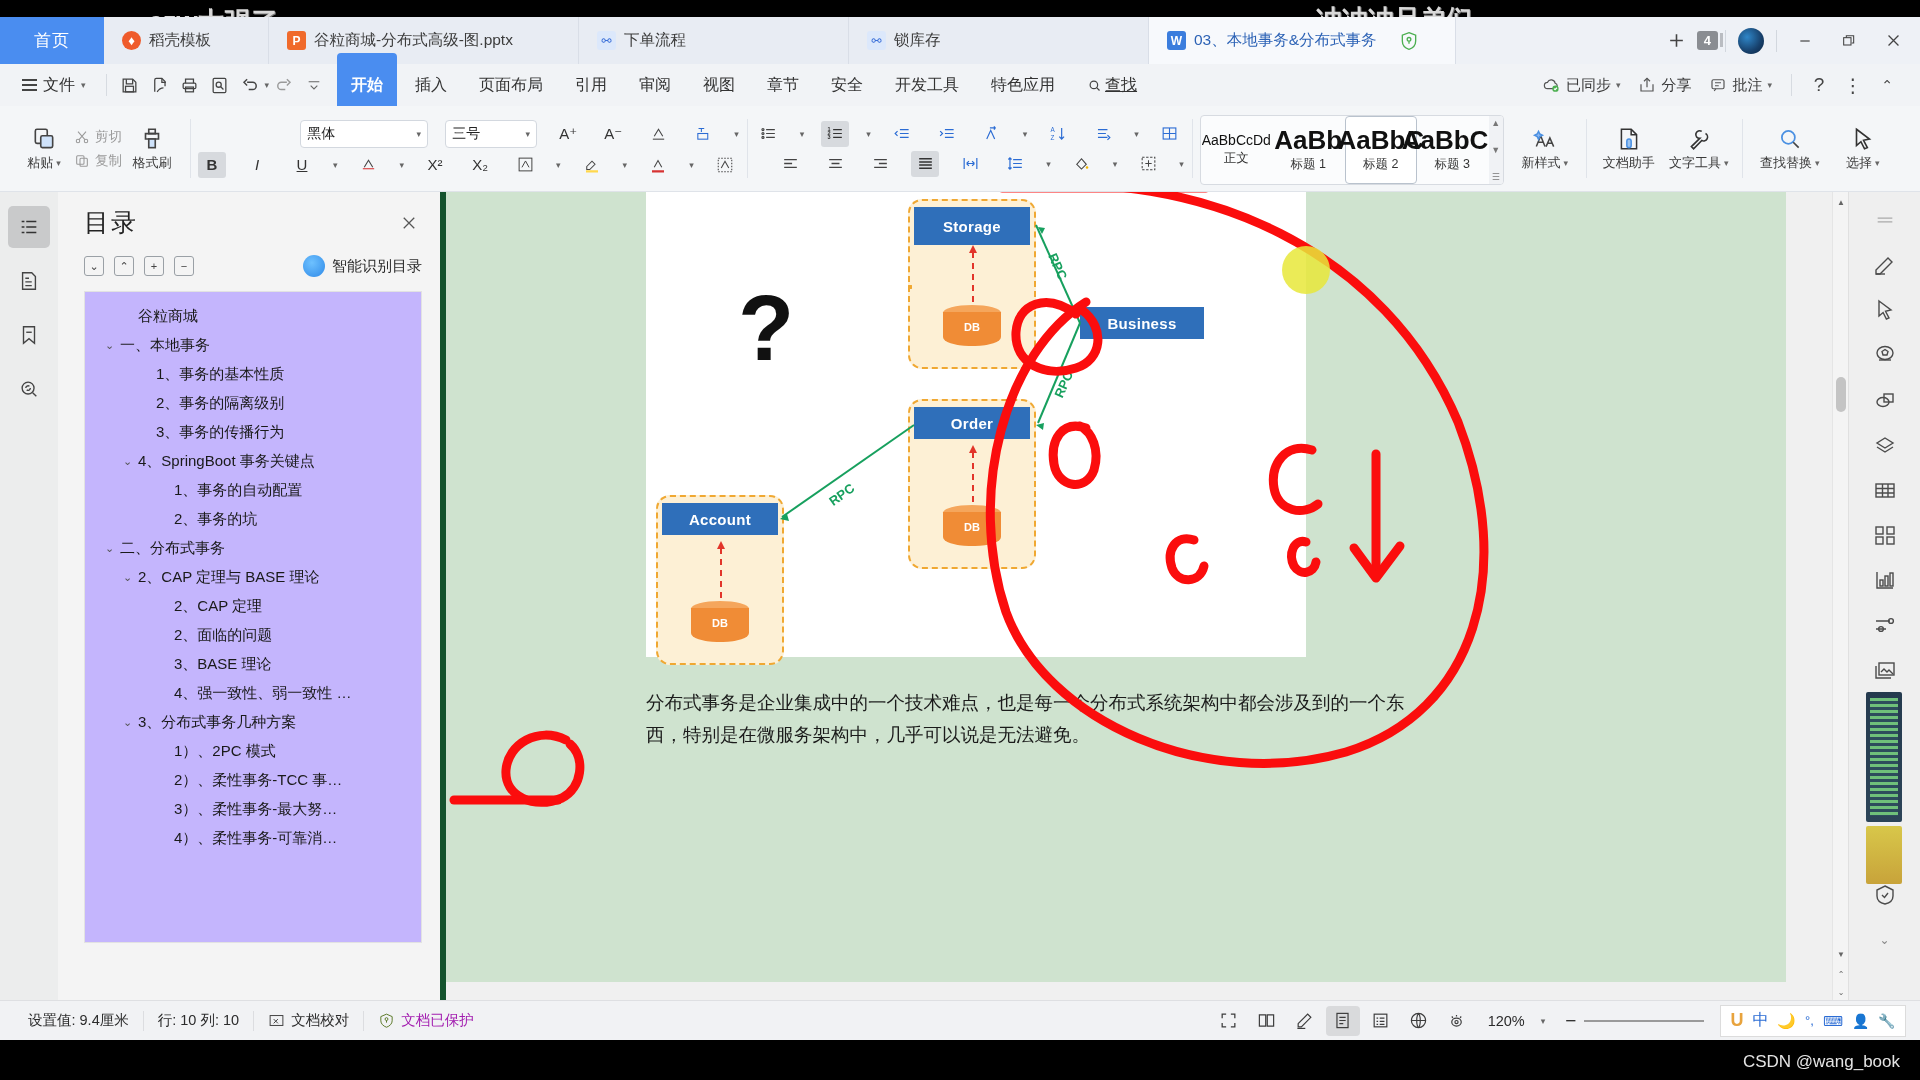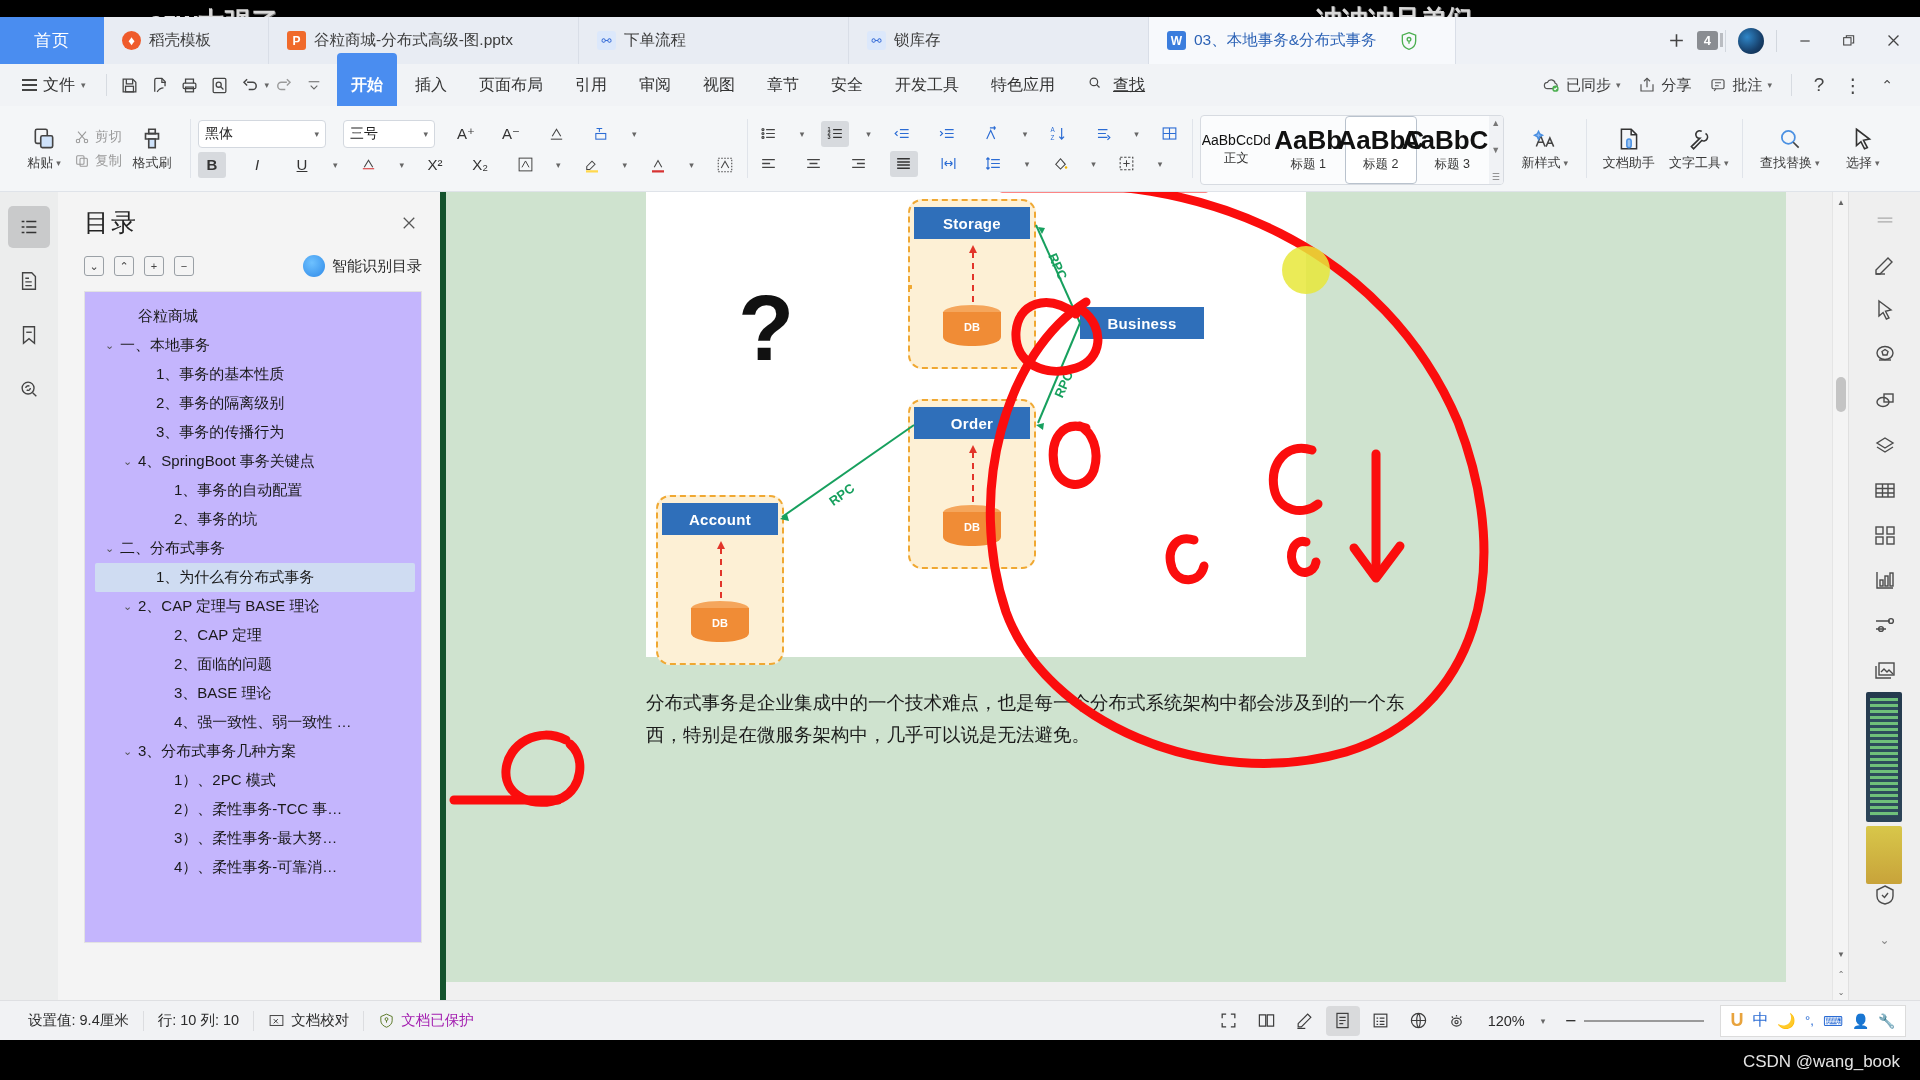--- a/index.html
+++ b/index.html
@@ -91,21 +91,21 @@
     height:28px; border:1px solid #d3d8df; background:#fff; border-radius:4px;
     display:flex; align-items:center; padding:0 6px; font-size:14px; color:#222;
     min-width:128px; justify-content:space-between;
   }
   .fontbox.sz { min-width:92px; }
   .fbtn { width:28px; height:26px; display:flex; align-items:center; justify-content:center;
           font-size:15px; color:#333; border-radius:3px;}
   .fbtn.on { background:#d7dade; font-weight:bold;}
   .fbtn.blue { color:#2b6cd4; }
   .ftool { display:flex; flex-direction:column; gap:4px; }
-  .frow { display:flex; align-items:center; gap:17px; }
+  .frow { display:flex; align-items:center; gap:17px;justify-content:flex-end; }
   .styles {
     display:flex; align-items:stretch; border:1px solid #d7dbe1; border-radius:4px;
     background:#fbfcfd; height:70px; overflow:hidden; margin-top:3px;
   }
   .style-item { width:72px; display:flex; flex-direction:column; align-items:center;
                 justify-content:center; gap:3px; border-right:1px solid transparent;}
   .style-item.sel { border:1px solid #b9c2cd; border-radius:4px; background:#fff;}
   .style-item .prev { font-size:26px; font-weight:bold; color:#111; line-height:1; overflow:hidden; white-space:nowrap;}
   .style-item .prev.small { font-size:14px; font-weight:normal;}
   .style-item .nm { font-size:12.5px; color:#333; white-space:nowrap;}
@@ -333,21 +333,21 @@
       <div class="rtab active">开始</div>
       <div class="rtab">插入</div>
       <div class="rtab">页面布局</div>
       <div class="rtab">引用</div>
       <div class="rtab">审阅</div>
       <div class="rtab">视图</div>
       <div class="rtab">章节</div>
       <div class="rtab">安全</div>
       <div class="rtab">开发工具</div>
       <div class="rtab">特色应用</div>
-      <div class="rtab" style="display:flex;align-items:flex-start;gap:11px;text-decoration:underline;">
+      <div class="rtab" style="display:flex;align-items:center;gap:3px;text-decoration:underline;">
         <svg width="15" height="15" viewBox="0 0 24 24" fill="none" stroke="#444" stroke-width="1.9">
             <circle cx="11" cy="11" r="6"></circle>
             <path d="M15.5 15.5L20 20"></path>
           </svg>
         <span>查找</span>
       </div>
     </div>
 
     <div class="menu-right">
       <div class="mr-item">
@@ -767,24 +767,20 @@
             <span>1、事务的自动配置</span>
           </div>
         <div class="toc-item" style="padding-left:62px;">
             <span class="chev empty">v</span>
             <span>2、事务的坑</span>
           </div>
         <div class="toc-item" style="padding-left:8px;">
             <span class="chev">⌄</span>
             <span>二、分布式事务</span>
           </div>
-        <div class="toc-item sel" style="padding-left:44px;">
-            <span class="chev empty">v</span>
-            <span>1、为什么有分布式事务</span>
-          </div>
         <div class="toc-item" style="padding-left:26px;">
             <span class="chev">⌄</span>
             <span>2、CAP 定理与 BASE 理论</span>
           </div>
         <div class="toc-item" style="padding-left:62px;">
             <span class="chev empty">v</span>
             <span>2、CAP 定理</span>
           </div>
         <div class="toc-item" style="padding-left:62px;">
             <span class="chev empty">v</span>
@@ -822,21 +818,21 @@
     </div>
 
     <div class="docarea">
       <div class="page">
 
         <div class="slide">
 
           <div class="qmark" style="left:92px; top:105px;">?</div>
 
           <div class="dashbox" style="left:262px; top:22px; width:128px; height:170px;"></div>
-          <div class="bluebar" style="left:268px; top:30px; width:116px; height:32px;">
+          <div class="bluebar" style="left:268px; top:30px; width:116px; height:38px;">
             <span>Storage</span>
           </div>
           <svg class="ink" style="left:318px; top:66px;" width="20" height="72">
             <path d="M9 70 L9 6" stroke="#e2352a" stroke-width="2" stroke-dasharray="6 5" fill="none"></path>
             <path d="M9 2 L5 10 L13 10 Z" fill="#e2352a"></path>
           </svg>
           <div class="db-cyl" style="left:297px; top:128px;">
             <div class="top"></div>
               <div class="body"></div>
             <div class="txt">DB</div>

